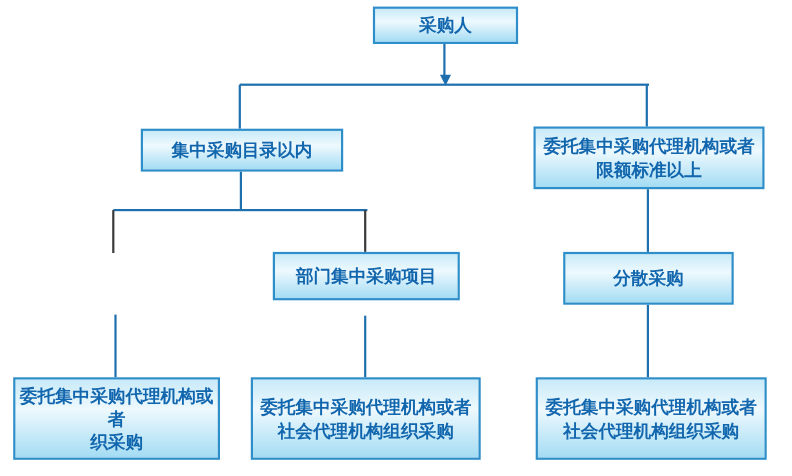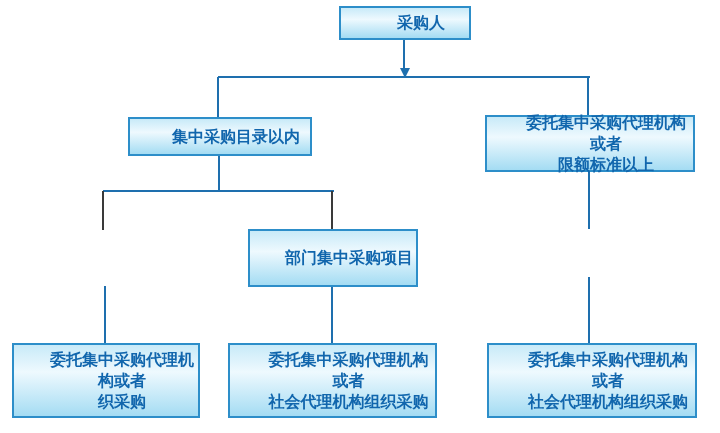--- a/index.html
+++ b/index.html
@@ -25,21 +25,20 @@
     white-space: pre-line;
     font-weight: bold;
     font-size: 16px;
     line-height: 1.32;
     color: var(--text-color, #1166ad);
     border: 2px solid var(--box-border, #2d8ec9);
     background: linear-gradient(to bottom,
       var(--box-g1, #c8eaf8) 0%,
       var(--box-g2, #eef9fe) 38%,
       var(--box-g3, #a4dcf3) 100%);
-    padding-left: 32px;
   }
   .line {
     position: absolute;
   }
   .line.h { height: 2px; }
   .line.v { width: 2px; }
   .arrowhead {
     position: absolute;
     width: 0;
     height: 0;
@@ -63,20 +62,21 @@
     <div class="line v" style="left: 102px; top: 191px; height: 39px; background: rgb(58, 58, 58);"></div>
     <div class="line v" style="left: 331px; top: 191px; height: 38px; background: rgb(58, 58, 58);"></div>
     <div class="line v" style="left: 588px; top: 172px; height: 57px; background: rgb(30, 111, 174);"></div>
     <div class="line v" style="left: 104px; top: 286px; height: 57px; background: rgb(30, 111, 174);"></div>
     <div class="line v" style="left: 331px; top: 287px; height: 56px; background: rgb(30, 111, 174);"></div>
     <div class="line v" style="left: 588px; top: 277px; height: 66px; background: rgb(30, 111, 174);"></div>
     <div class="node" style="left: 339px; top: 6px; width: 132px; height: 34px;">采购人</div>
     <div class="node" style="left: 128px; top: 117px; width: 184px; height: 39px; text-align: center;">集中采购目录以内</div>
     <div class="node" style="left: 485px; top: 115px; width: 210px; height: 57px;">委托集中采购代理机构或者
 限额标准以上</div>
-    <div class="node" style="left: 248px; top: 229px; width: 170px; height: 58px;">部门集中采购项目</div>
+    <div class="node" style="left: 248px; top: 229px; width: 170px; height: 44px;">部门集中采购项目</div>
+    <div class="node" style="left: 512px; top: 229px; width: 155px; height: 48px;">分散采购</div>
     <div class="node" style="left: 12px; top: 343px; width: 188px; height: 75px;">委托集中采购代理机构或者
 织采购</div>
     <div class="node" style="left: 228px; top: 343px; width: 209px; height: 75px;">委托集中采购代理机构或者
 社会代理机构组织采购</div>
     <div class="node" style="left: 487px; top: 343px; width: 210px; height: 75px;">委托集中采购代理机构或者
 社会代理机构组织采购</div>
   </div>
 
 </body></html>

